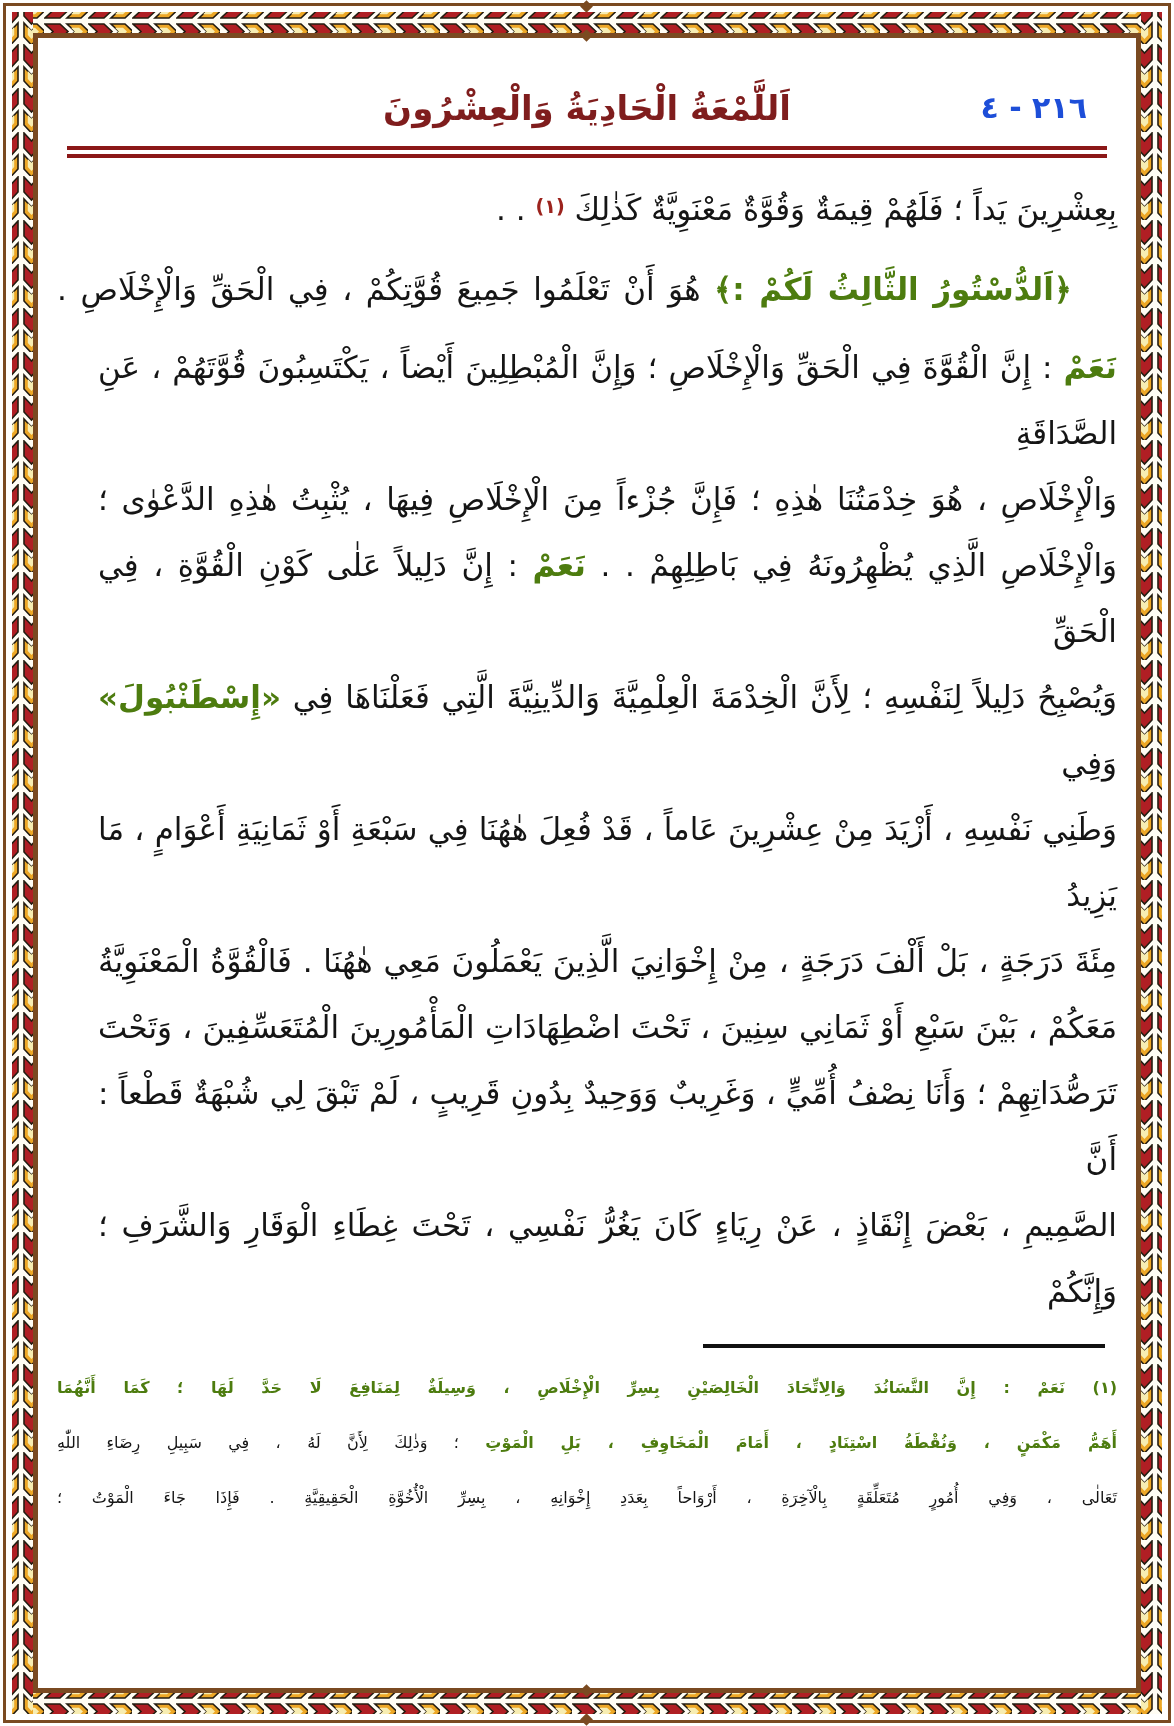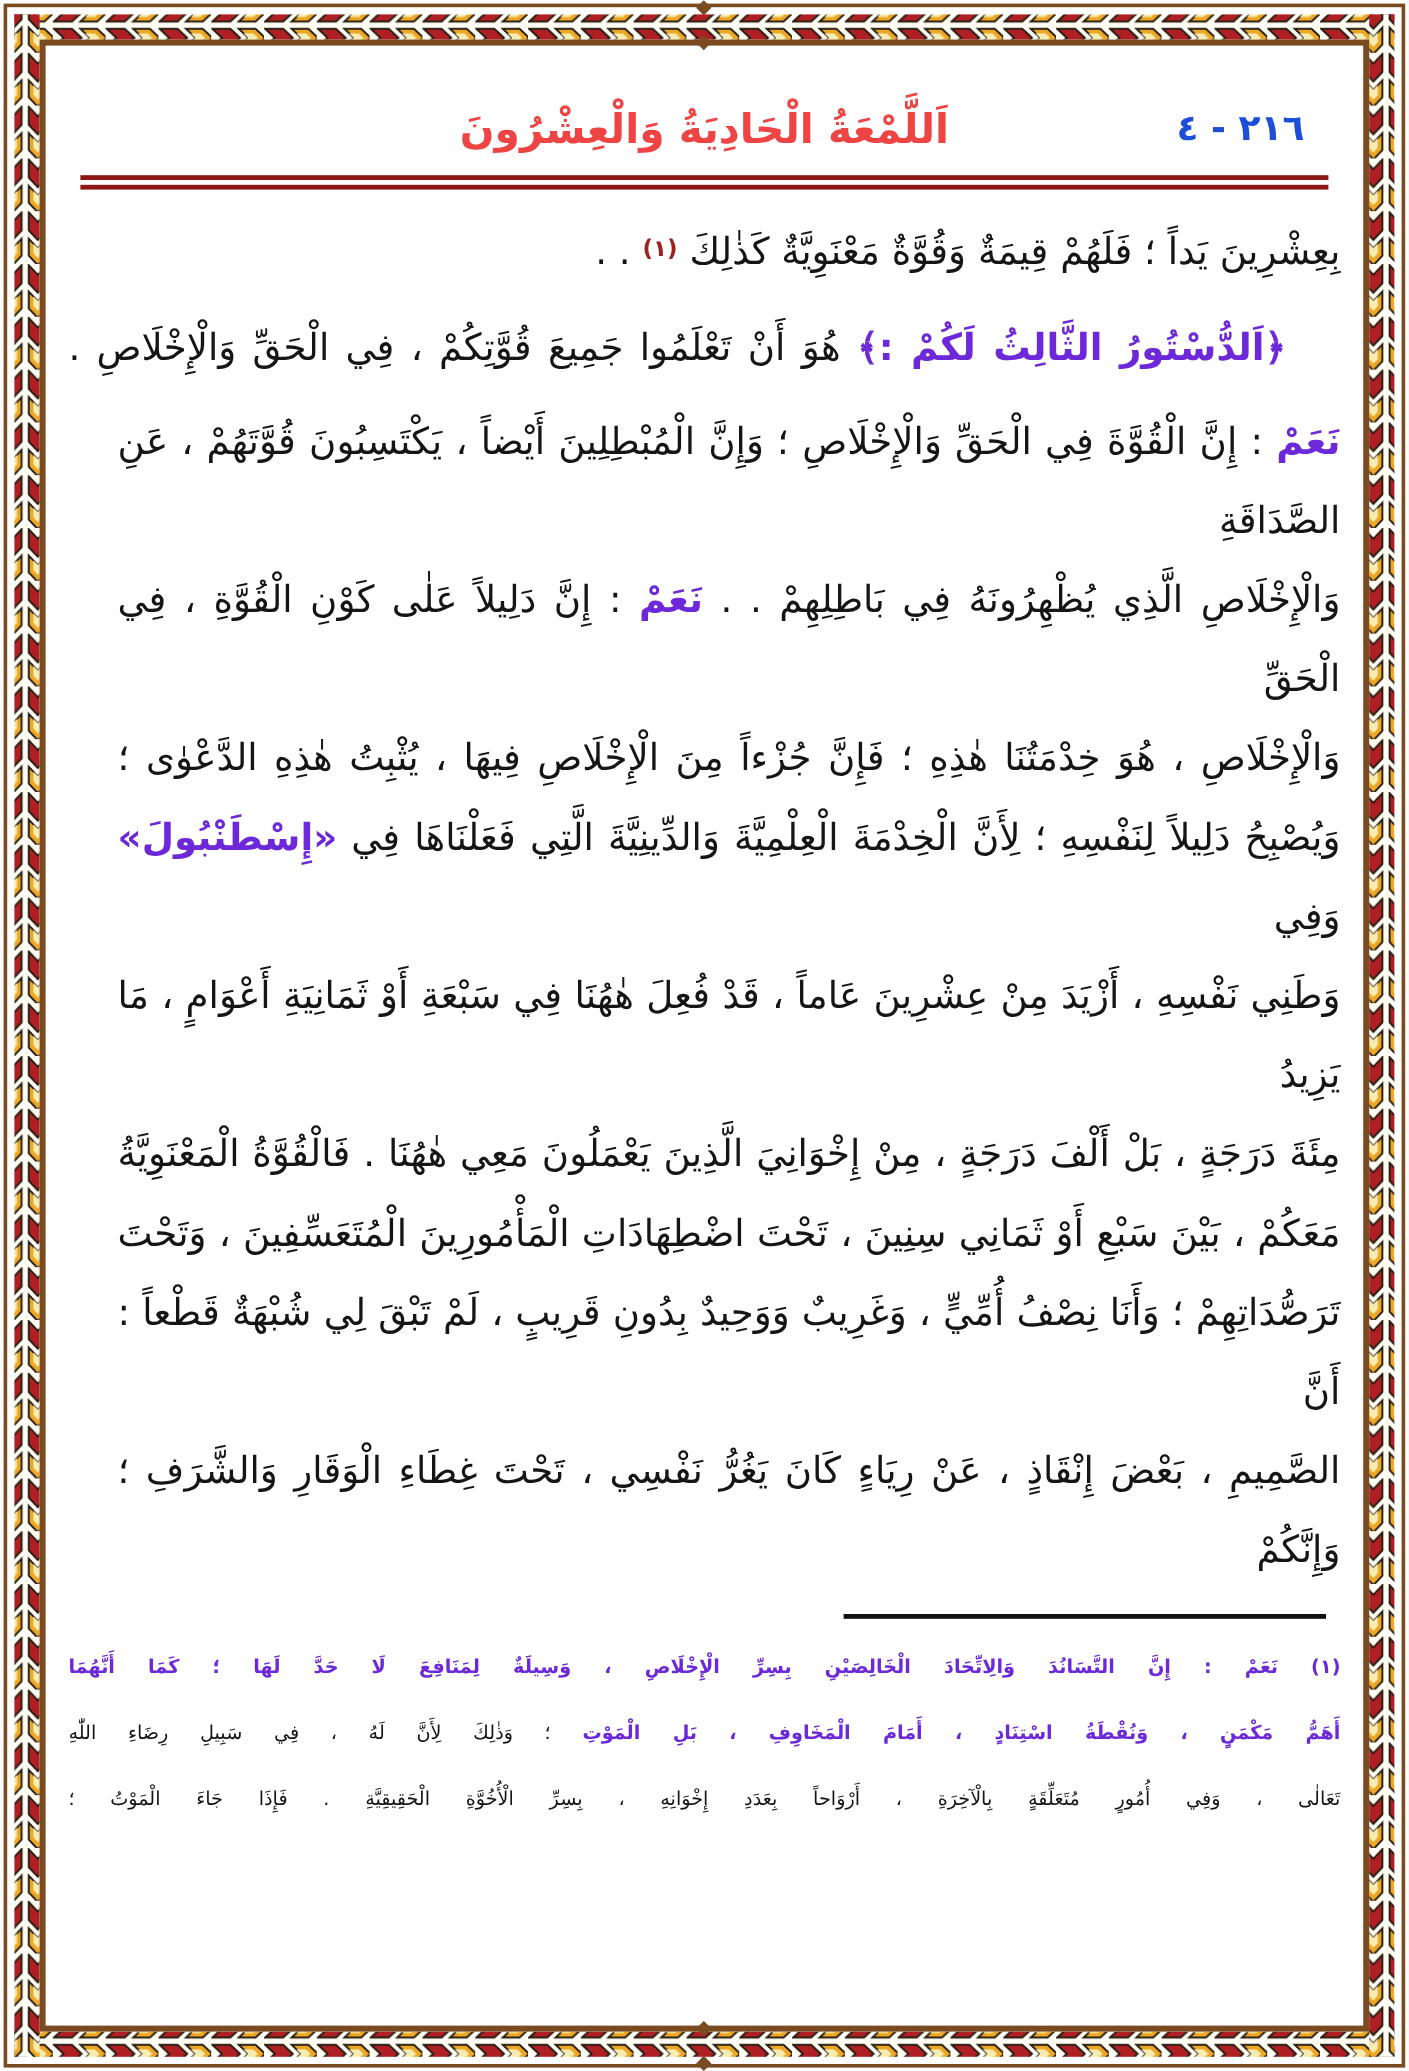--- a/index.html
+++ b/index.html
@@ -15,41 +15,41 @@
   .content{
     position:absolute;inset:40px;
     padding:0 17px;
     z-index:1;
   }
   
   .header{position:relative;margin-top:30px;height:76px;}
   .title{
     width:100%;text-align:center;
     font-size:34px;font-weight:bold;
-    color:#ef4444;line-height:76px;
+    color:#7f1d1d;line-height:76px;
   }
   .pagenum{
     position:absolute;top:0;right:30px;
     font-size:30px;font-weight:bold;
     color:#1d4ed8;line-height:76px;
   }
   .double-rule{
     height:4px;margin:0 10px;
     border-top:4px solid #8b1717;
     border-bottom:4px solid #8b1717;
   }
   
   .bodytext{margin-top:16px;font-size:31px;line-height:66px;color:#151515;}
   .para{margin:0;}
   .para.p2{margin-top:14px;}
   .para.p3{margin-top:12px;margin-left:41px;}
   .line{text-align:justify;text-align-last:justify;}
   .line.plain{text-align:left;text-align-last:right;}
   .seg-k{color:#151515;}
-  .seg-r{color:#6d28d9;font-weight:bold;}
+  .seg-r{color:#4d7c0f;font-weight:bold;}
   .seg-fn{color:#9c231d;font-weight:bold;font-size:0.62em;vertical-align:7px;}
   
   .fn-sep{
     height:4px;background:#111;
     width:402px;
     margin:20px 12px 12px auto;
   }
   .footnote{font-size:16px;line-height:55px;color:#151515;}
 </style>
 </head>
@@ -99,22 +99,22 @@
 
     <div class="bodytext">
       <div class="para p1">
           <div class="line plain"><span class="seg-k">بِعِشْرِينَ يَداً ؛ فَلَهُمْ قِيمَةٌ وَقُوَّةٌ مَعْنَوِيَّةٌ كَذٰلِكَ </span><span class="seg-fn">(١)</span><span class="seg-k"> . .</span></div>
         </div>
       <div class="para p2">
           <div class="line" style="text-indent: 45px;"><span class="seg-r">﴿اَلدُّسْتُورُ الثَّالِثُ لَكُمْ :﴾</span><span class="seg-k"> هُوَ أَنْ تَعْلَمُوا جَمِيعَ قُوَّتِكُمْ ، فِي الْحَقِّ وَالْإِخْلَاصِ .</span></div>
         </div>
       <div class="para p3">
           <div class="line"><span class="seg-r">نَعَمْ</span><span class="seg-k"> : إِنَّ الْقُوَّةَ فِي الْحَقِّ وَالْإِخْلَاصِ ؛ وَإِنَّ الْمُبْطِلِينَ أَيْضاً ، يَكْتَسِبُونَ قُوَّتَهُمْ ، عَنِ الصَّدَاقَةِ</span></div>
+          <div class="line"><span class="seg-k">وَالْإِخْلَاصِ ، هُوَ خِدْمَتُنَا هٰذِهِ ؛ فَإِنَّ جُزْءاً مِنَ الْإِخْلَاصِ فِيهَا ، يُثْبِتُ هٰذِهِ الدَّعْوٰى ؛</span></div>
           <div class="line"><span class="seg-k">وَالْإِخْلَاصِ الَّذِي يُظْهِرُونَهُ فِي بَاطِلِهِمْ . . </span><span class="seg-r">نَعَمْ</span><span class="seg-k"> : إِنَّ دَلِيلاً عَلٰى كَوْنِ الْقُوَّةِ ، فِي الْحَقِّ</span></div>
-          <div class="line"><span class="seg-k">وَالْإِخْلَاصِ ، هُوَ خِدْمَتُنَا هٰذِهِ ؛ فَإِنَّ جُزْءاً مِنَ الْإِخْلَاصِ فِيهَا ، يُثْبِتُ هٰذِهِ الدَّعْوٰى ؛</span></div>
           <div class="line"><span class="seg-k">وَيُصْبِحُ دَلِيلاً لِنَفْسِهِ ؛ لِأَنَّ الْخِدْمَةَ الْعِلْمِيَّةَ وَالدِّينِيَّةَ الَّتِي فَعَلْنَاهَا فِي </span><span class="seg-r">«إِسْطَنْبُولَ»</span><span class="seg-k"> وَفِي</span></div>
           <div class="line"><span class="seg-k">وَطَنِي نَفْسِهِ ، أَزْيَدَ مِنْ عِشْرِينَ عَاماً ، قَدْ فُعِلَ هٰهُنَا فِي سَبْعَةِ أَوْ ثَمَانِيَةِ أَعْوَامٍ ، مَا يَزِيدُ</span></div>
           <div class="line"><span class="seg-k">مِئَةَ دَرَجَةٍ ، بَلْ أَلْفَ دَرَجَةٍ ، مِنْ إِخْوَانِيَ الَّذِينَ يَعْمَلُونَ مَعِي هٰهُنَا . فَالْقُوَّةُ الْمَعْنَوِيَّةُ</span></div>
           <div class="line"><span class="seg-k">مَعَكُمْ ، بَيْنَ سَبْعِ أَوْ ثَمَانِي سِنِينَ ، تَحْتَ اضْطِهَادَاتِ الْمَأْمُورِينَ الْمُتَعَسِّفِينَ ، وَتَحْتَ</span></div>
           <div class="line"><span class="seg-k">تَرَصُّدَاتِهِمْ ؛ وَأَنَا نِصْفُ أُمِّيٍّ ، وَغَرِيبٌ وَوَحِيدٌ بِدُونِ قَرِيبٍ ، لَمْ تَبْقَ لِي شُبْهَةٌ قَطْعاً : أَنَّ</span></div>
           <div class="line"><span class="seg-k">الصَّمِيمِ ، بَعْضَ إِنْقَاذٍ ، عَنْ رِيَاءٍ كَانَ يَغُرُّ نَفْسِي ، تَحْتَ غِطَاءِ الْوَقَارِ وَالشَّرَفِ ؛ وَإِنَّكُمْ</span></div>
         </div>
     </div>
 
     <div class="fn-sep"></div>

